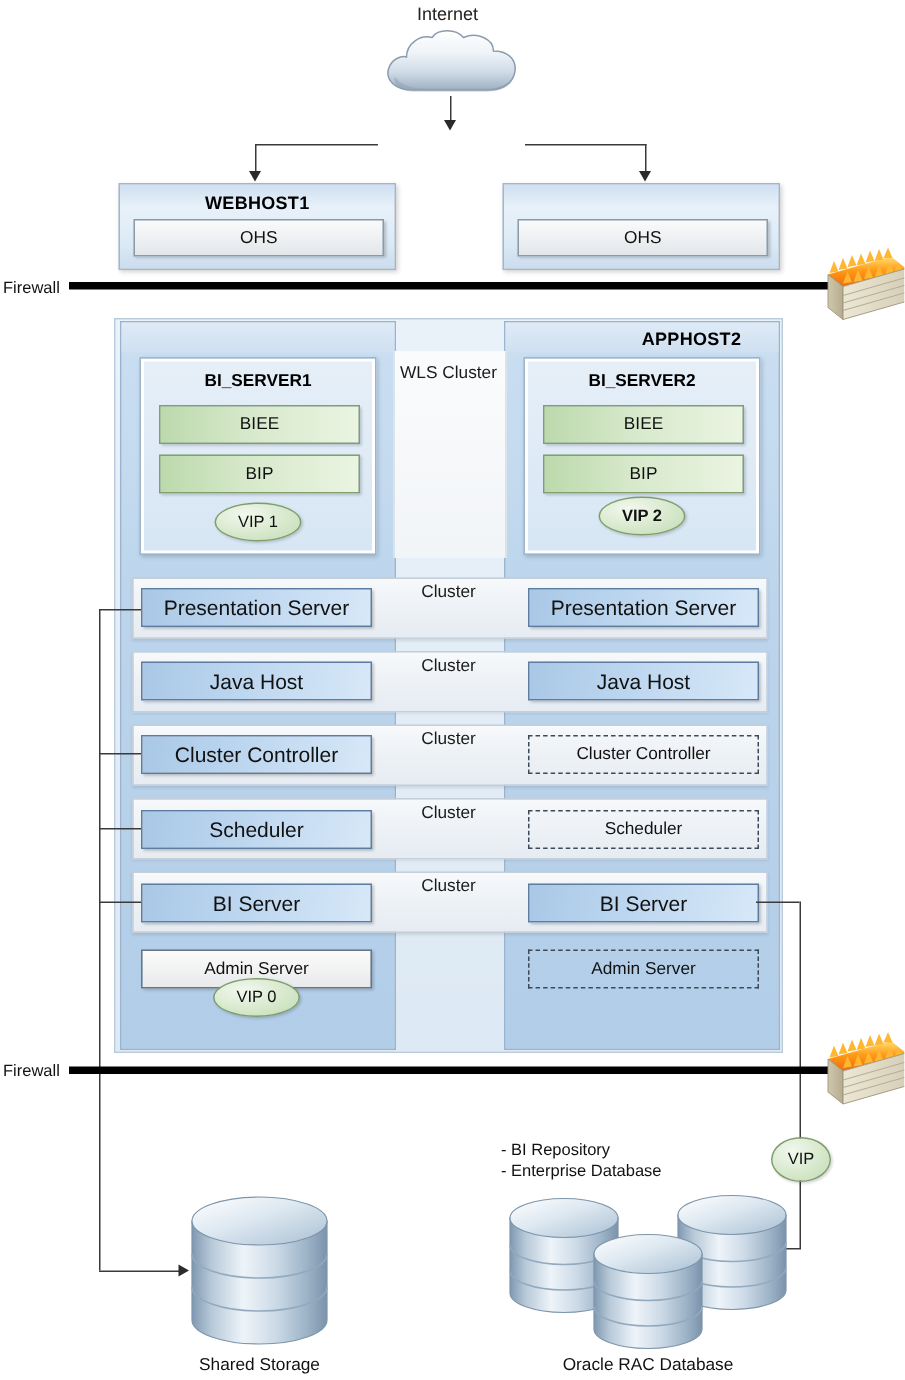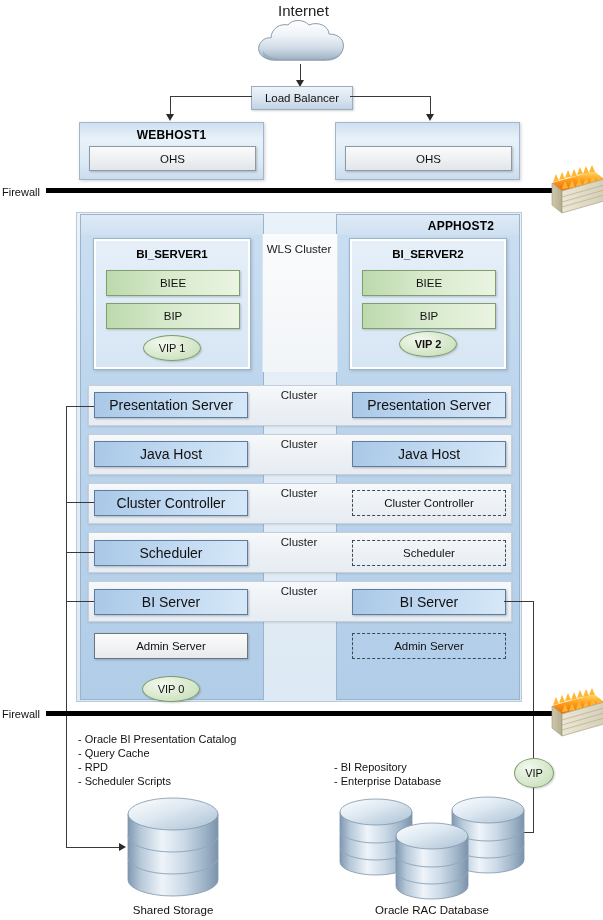--- a/index.html
+++ b/index.html
@@ -1,20 +1,20 @@
 <!DOCTYPE html>
 <html><head>
 <meta charset="utf-8">
 <style>
   html,body{margin:0;padding:0;background:#ffffff;}
   body{font-family:"Liberation Sans",sans-serif;}
   #stage{position:relative;width:603px;height:920px;overflow:hidden;background:#fff;}
   .abs{position:absolute;}
   .ctr{display:flex;align-items:center;justify-content:center;text-align:center;}
-  .lbl-internet{font-size:15px;color:#222;}
+  .lbl-internet{font-size:12px;color:#222;}
   .host-title{font-size:12px;font-weight:bold;color:#000;letter-spacing:.2px;}
   .srv-title{font-size:11.5px;font-weight:bold;color:#000;}
   .cluster-lbl{font-size:11.5px;color:#1a1a1a;}
   .firewall-lbl{font-size:11px;color:#111;}
   .note{font-size:11px;color:#111;line-height:14px;white-space:nowrap;}
   .caption{font-size:11.5px;color:#111;}
 
   
   .lb-box{
     background:linear-gradient(180deg,#eef3f8 0%,#d9e4ef 55%,#c3d3e4 100%);
@@ -121,23 +121,20 @@
                C39,-1 51,-1 56,5 C65,1 76,6 76,14 C87,14 92,21 90,29
                C88,37 80,40 72,40 Z" fill="url(#cloudG)" stroke="#8a9cae" stroke-width="1"></path>
       <path d="M10,31 C14,37 22,39 30,39 L72,39 C80,39 87,36 89,31
                C88,38 80,41 72,41 L22,41 C14,41 9,37 10,31 Z" fill="#8fa2b5" opacity=".55"></path>
     </svg>
   </div>
 
   <div class="ln-v" style="left:300px;top:64px;height:18px;"></div>
   <div class="arrow-d" style="left:296px;top:80px;"></div>
 
-  <div class="abs lb-box ctr" style="left:251px;top:86px;width:100px;height:22px;">
-    <span>Load Balancer</span>
-  </div>
 
   <div class="ln-h" style="left:170px;top:96px;width:82px;"></div>
   <div class="ln-h" style="left:350px;top:96px;width:81px;"></div>
   <div class="ln-v" style="left:170px;top:96px;height:20px;"></div>
   <div class="ln-v" style="left:430px;top:96px;height:20px;"></div>
   <div class="arrow-d" style="left:166px;top:114px;"></div>
   <div class="arrow-d" style="left:426px;top:114px;"></div>
 
   <div class="abs host-box" style="left:79px;top:122px;width:183px;height:56px;">
     <div class="abs ctr host-title" style="left:0;top:4px;width:183px;height:16px;">WEBHOST1</div>
@@ -285,21 +282,21 @@
     <span>BI Server</span>
   </div>
 
   <div class="abs grey-comp ctr" style="left:94px;top:633px;width:152px;height:24px;">
     <span>Admin Server</span>
   </div>
   <div class="abs dash-comp ctr" style="left:352px;top:633px;width:152px;height:24px;">
     <span>Admin Server</span>
   </div>
 
-  <div class="abs vip ctr" style="left:142px;top:676px;width:56px;height:24px;">
+  <div class="abs vip ctr" style="left:142px;top:652px;width:56px;height:24px;">
     <span>VIP 0</span>
   </div>
 
   <div class="ln-v" style="left:66px;top:406px;height:441px;"></div>
   <div class="ln-h" style="left:66px;top:406px;width:28px;"></div>
   <div class="ln-h" style="left:66px;top:502px;width:28px;"></div>
   <div class="ln-h" style="left:66px;top:552px;width:28px;"></div>
   <div class="ln-h" style="left:66px;top:601px;width:28px;"></div>
   <div class="ln-h" style="left:66px;top:847px;width:55px;"></div>
   <div class="arrow-r" style="left:119px;top:843px;"></div>
@@ -333,26 +330,20 @@
       <polygon points="4,20 14,28 14,50 4,42" fill="url(#brickS)" stroke="#9c9378" stroke-width=".6"></polygon>
       <polygon points="14,28 56,16 56,38 14,50" fill="url(#brickF)" stroke="#9c9378" stroke-width=".6"></polygon>
       <g stroke="#b6ad90" stroke-width=".7" fill="none">
         <line x1="14" y1="34" x2="56" y2="22"></line>
         <line x1="14" y1="39" x2="56" y2="27"></line>
         <line x1="14" y1="44" x2="56" y2="32"></line>
       </g>
     </svg>
   </div>
 
-  <div class="abs note" style="left:78px;top:732px;">
-    <div>- Oracle BI Presentation Catalog</div>
-    <div>- Query Cache</div>
-    <div>- RPD</div>
-    <div>- Scheduler Scripts</div>
-  </div>
 
   <div class="abs note" style="left:334px;top:760px;">
     <div>- BI Repository</div>
     <div>- Enterprise Database</div>
   </div>
 
   <div class="abs vip ctr" style="left:514px;top:758px;width:38px;height:28px;">
     <span>VIP</span>
   </div>
 

